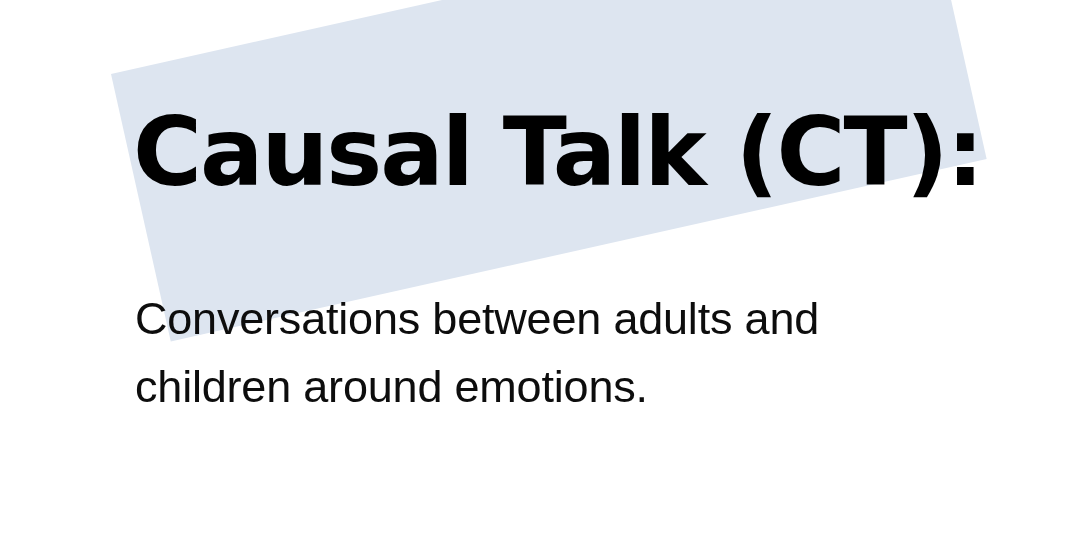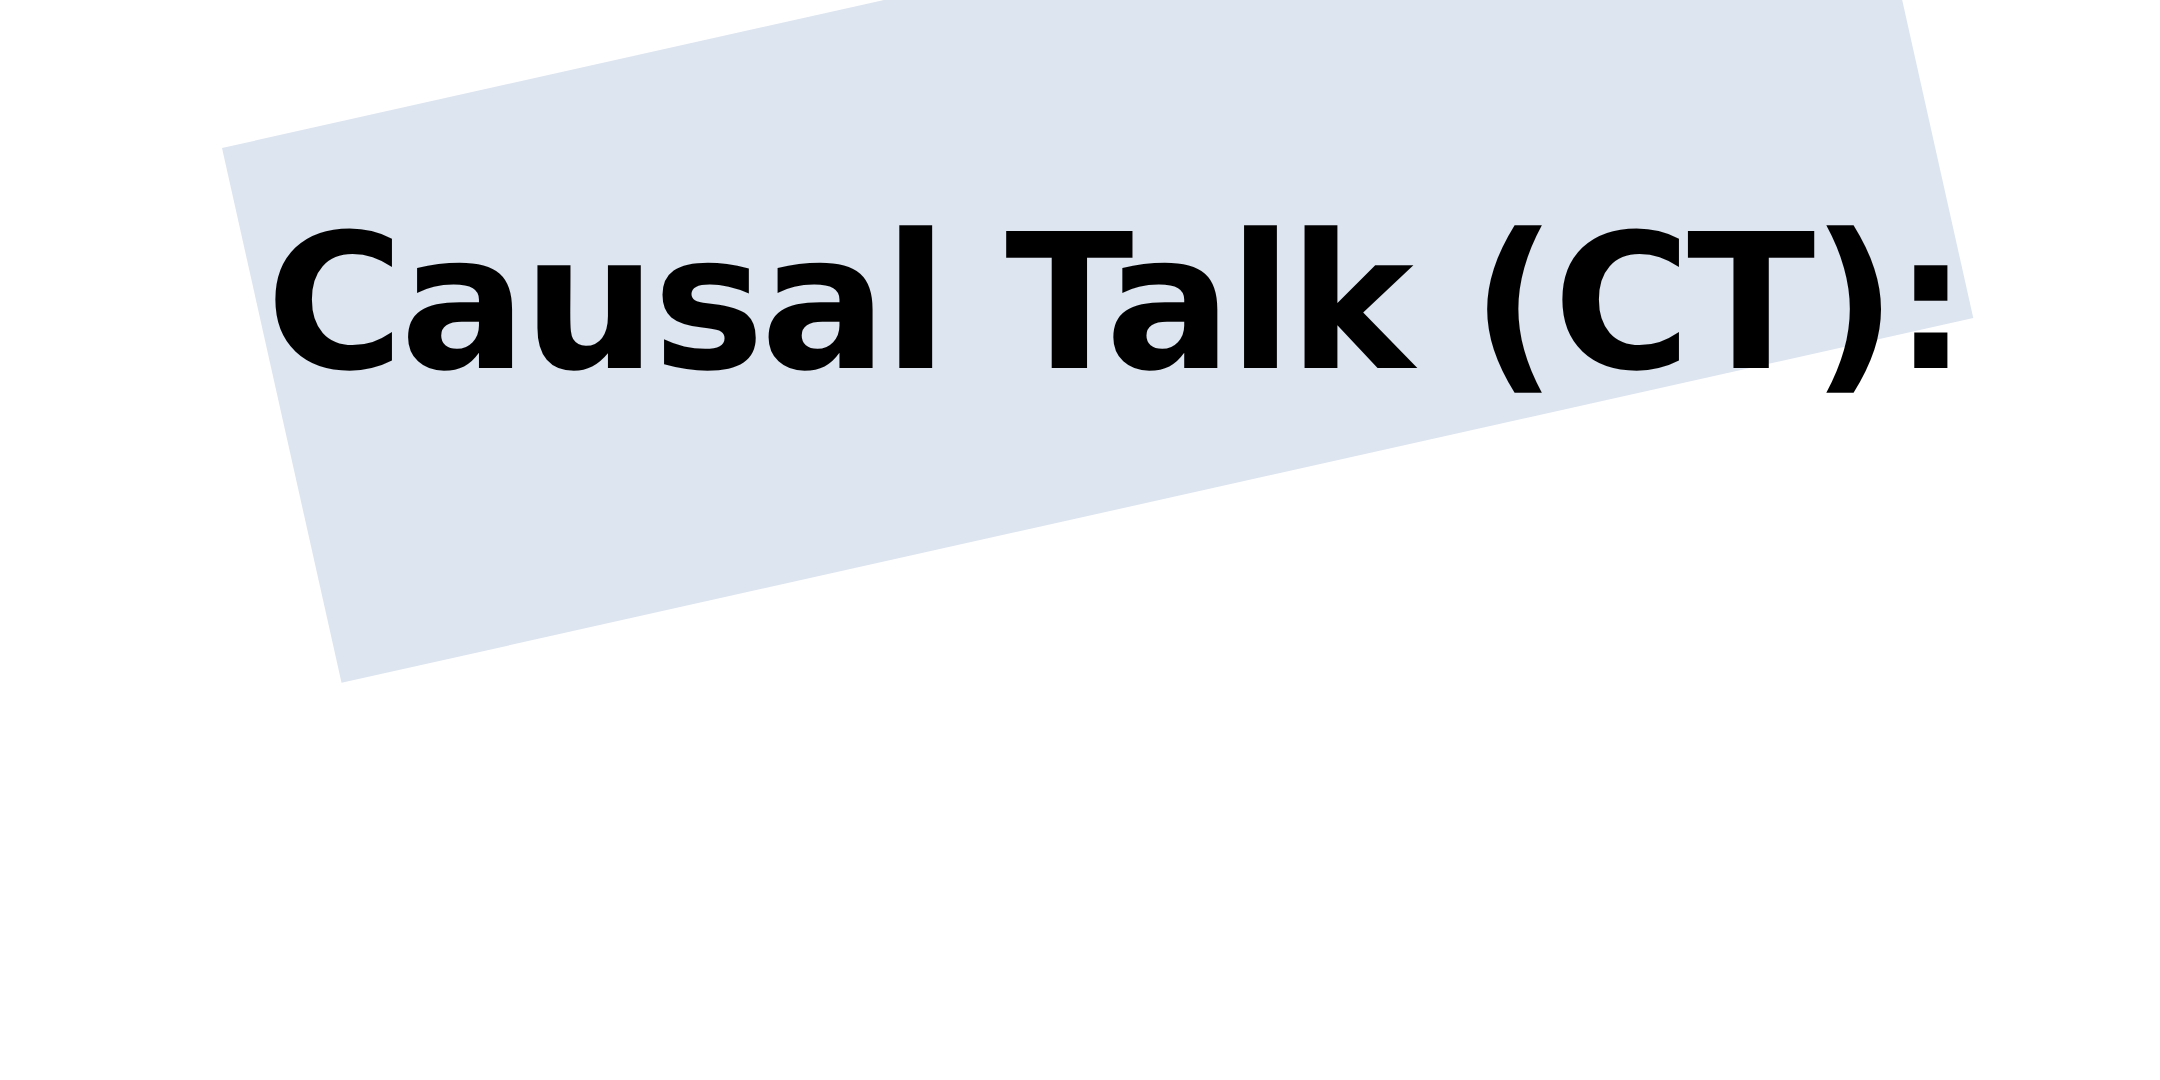--- a/index.html
+++ b/index.html
@@ -84,15 +84,19 @@
 <body>
 
 <div id="slide" style="background: rgb(255, 255, 255);">
 
   <div id="highlight-band" style="background: rgb(221, 229, 240); transform: rotate(-12.6deg);"></div>
 
   <div id="text-stack">
 
     <h1 id="title" style="color: rgb(0, 0, 0);">Causal Talk (CT):</h1>
 
+    <p id="body-text" style="color: rgb(13, 13, 13);">
+      <span class="body-line">Conversations between adults and</span>
+      <span class="body-line">children around emotions.</span>
+    </p>
 
   </div>
 </div>
 
 </body></html>

